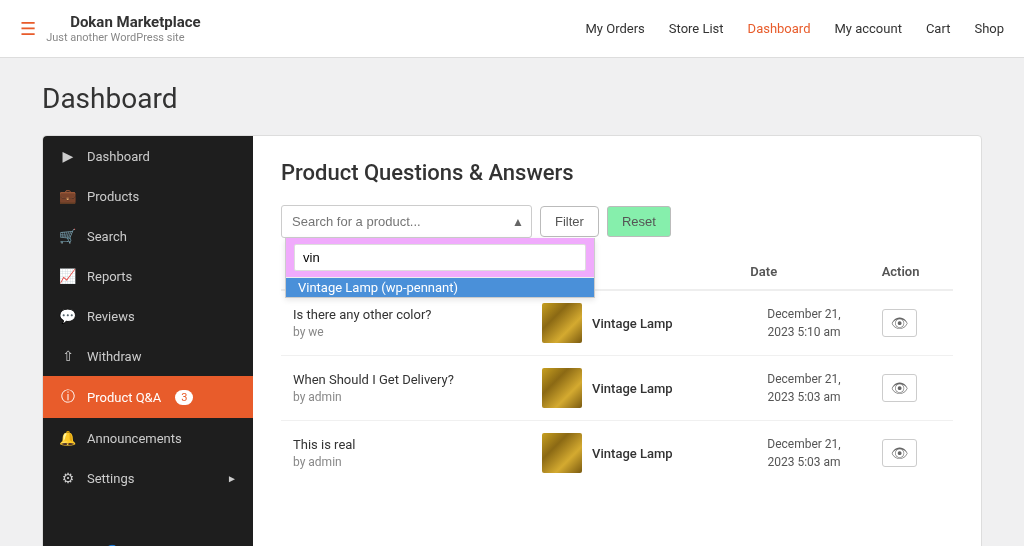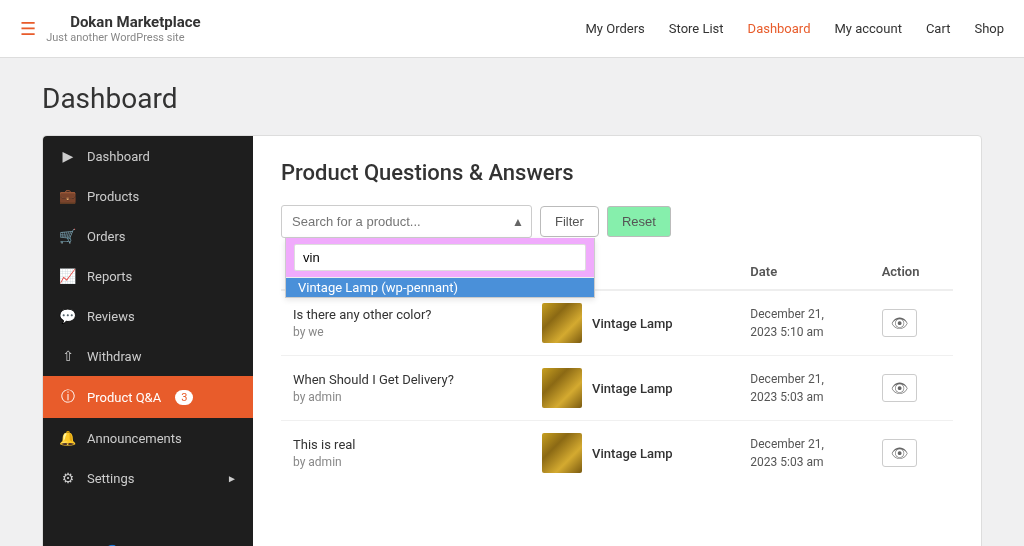--- a/index.html
+++ b/index.html
@@ -56,21 +56,21 @@
     .qa-table { width: 100%; border-collapse: collapse; margin-top: 16px; }
     .qa-table th { text-align: left; padding: 10px 12px; font-weight: 600; font-size: 13px; color: #555; border-bottom: 2px solid #eee; }
     .qa-table td { padding: 12px 12px; border-bottom: 1px solid #f0f0f0; vertical-align: middle; font-size: 13px; }
     .qa-table tr:last-child td { border-bottom: none; }
     .question-text { font-size: 13px; color: #333; margin-bottom: 3px; }
     .question-by { font-size: 12px; color: #888; }
     .product-cell { display: flex; align-items: center; gap: 10px; }
     .product-thumb { width: 40px; height: 40px; background: #c8a830; border-radius: 2px; overflow: hidden; flex-shrink: 0; }
     .product-thumb-img { width: 100%; height: 100%; background: linear-gradient(135deg, #c8a020, #8b6914, #d4aa30, #7a5a10); }
     .product-name { font-size: 13px; color: #333; font-weight: 500; text-align: right; }
-    .date-text { font-size: 12px; color: #555; line-height: 1.5; }
+    .date-text { font-size: 12px; color: #555; line-height: 1.5; text-align: center; }
     .action-btn { background: none; border: 1px solid #ccc; border-radius: 3px; padding: 5px 8px; cursor: pointer; color: #666; font-size: 14px; }
   </style>
 </head>
 <body>
 
 <div class="topbar">
   <div class="topbar-brand">
     <span class="topbar-hamburger">☰</span>
     <div class="topbar-brand-text">
       <div class="topbar-brand-name">
@@ -98,21 +98,21 @@
       <a href="#" class="sidebar-item">
         <span class="icon">▶</span>
         <span>Dashboard</span>
       </a>
       <a href="#" class="sidebar-item">
         <span class="icon">💼</span>
         <span>Products</span>
       </a>
       <a href="#" class="sidebar-item">
         <span class="icon">🛒</span>
-        <span>Orders</span>
+        <span>Search</span>
       </a>
       <a href="#" class="sidebar-item">
         <span class="icon">📈</span>
         <span>Reports</span>
       </a>
       <a href="#" class="sidebar-item">
         <span class="icon">💬</span>
         <span>Reviews</span>
       </a>
       <a href="#" class="sidebar-item">

